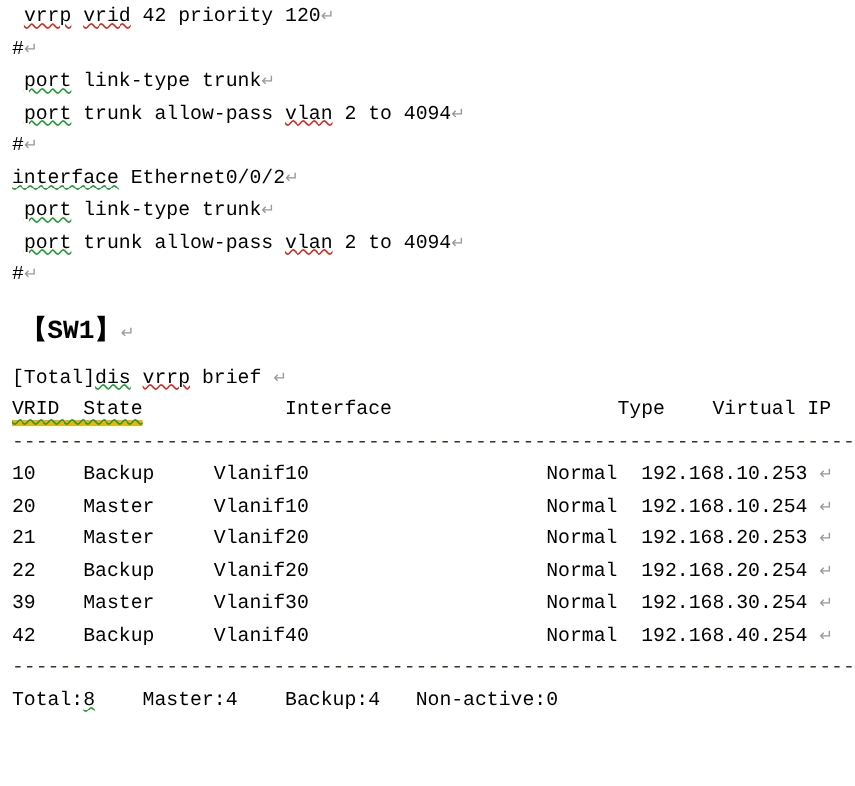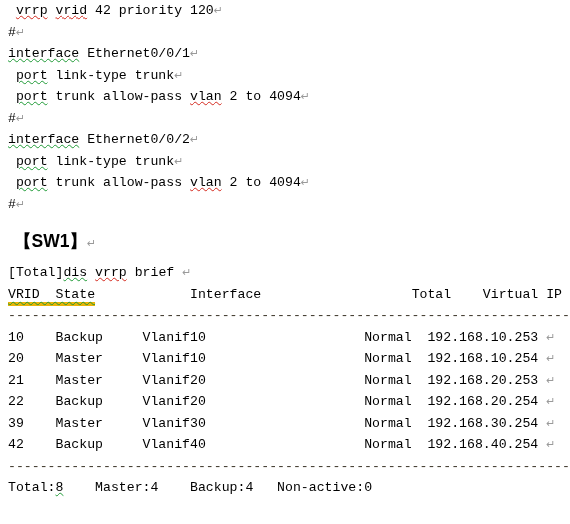--- a/index.html
+++ b/index.html
@@ -77,21 +77,21 @@
     height: 30px;
     line-height: 30px;
     font-size: 17.5px;
     font-family: "DejaVu Sans", sans-serif;
     font-weight: 700;
     padding-left: 14px;
     white-space: pre;
     letter-spacing: 0px;
   }
   .sw-head .bracketed {
-    font-family: Liberation Sans, sans-serif;
+    font-family: Liberation Mono, monospace;
     font-weight: 700;
   }
   .sw-head .pilcrow { font-size: 11px; font-weight: normal; }
 
   .blank {
     height: 11px;
   }
   .blank-sm { height: 6px; }
 
   .dashline {
@@ -100,40 +100,39 @@
   }
 </style>
 </head>
 <body>
 
 <div id="doc">
 
   <div id="config-block">
       <div class="line"><span class="txt"> </span><span class="txt sp-red">vrrp</span><span class="txt"> </span><span class="txt sp-red">vrid</span><span class="txt"> 42 priority 120</span><span class="pilcrow">↵</span></div>
       <div class="line"><span class="txt">#</span><span class="pilcrow">↵</span></div>
-      <div class="line"><span class="txt sp-green">interface</span><span class="txt"> Ethernet0/0/1</span><span class="pilcrow">↵</span></div>
       <div class="line"><span class="txt"> </span><span class="txt sp-green">port</span><span class="txt"> link-type trunk</span><span class="pilcrow">↵</span></div>
       <div class="line"><span class="txt"> </span><span class="txt sp-green">port</span><span class="txt"> trunk allow-pass </span><span class="txt sp-red">vlan</span><span class="txt"> 2 to 4094</span><span class="pilcrow">↵</span></div>
       <div class="line"><span class="txt">#</span><span class="pilcrow">↵</span></div>
       <div class="line"><span class="txt sp-green">interface</span><span class="txt"> Ethernet0/0/2</span><span class="pilcrow">↵</span></div>
       <div class="line"><span class="txt"> </span><span class="txt sp-green">port</span><span class="txt"> link-type trunk</span><span class="pilcrow">↵</span></div>
       <div class="line"><span class="txt"> </span><span class="txt sp-green">port</span><span class="txt"> trunk allow-pass </span><span class="txt sp-red">vlan</span><span class="txt"> 2 to 4094</span><span class="pilcrow">↵</span></div>
       <div class="line"><span class="txt">#</span><span class="pilcrow">↵</span></div>
     </div>
 
   <div class="blank"></div>
 
   <div class="sw-head"><span class="bracketed">【SW1】</span><span class="pilcrow">↵</span></div>
 
   <div class="blank-sm"></div>
 
   <div class="line"><span class="txt">[Total]</span><span class="txt sp-green">dis</span><span class="txt"> </span><span class="txt sp-red">vrrp</span><span class="txt"> </span><span class="txt">brief</span><span class="txt"> </span><span class="pilcrow">↵</span></div>
 
   <div id="table-block">
-      <div class="line"><span class="txt sp-green-solid">VRID  State</span><span class="txt">            </span><span class="txt">Interface                   </span><span class="txt">Total    </span><span class="txt">Virtual IP     </span></div>
+      <div class="line"><span class="txt sp-green-solid">VRID  State</span><span class="txt">            </span><span class="txt">Interface                   </span><span class="txt">Type    </span><span class="txt">Virtual IP     </span></div>
       <div class="line"><span class="txt dashline">----------------------------------------------------------------------------</span></div>
       <div class="line"><span class="txt">10    </span><span class="txt">Backup     </span><span class="txt">Vlanif10                    </span><span class="txt">Normal  </span><span class="txt">192.168.10.253 </span><span class="pilcrow">↵</span></div>
       <div class="line"><span class="txt">20    </span><span class="txt">Master     </span><span class="txt">Vlanif10                    </span><span class="txt">Normal  </span><span class="txt">192.168.10.254 </span><span class="pilcrow">↵</span></div>
       <div class="line"><span class="txt">21    </span><span class="txt">Master     </span><span class="txt">Vlanif20                    </span><span class="txt">Normal  </span><span class="txt">192.168.20.253 </span><span class="pilcrow">↵</span></div>
       <div class="line"><span class="txt">22    </span><span class="txt">Backup     </span><span class="txt">Vlanif20                    </span><span class="txt">Normal  </span><span class="txt">192.168.20.254 </span><span class="pilcrow">↵</span></div>
       <div class="line"><span class="txt">39    </span><span class="txt">Master     </span><span class="txt">Vlanif30                    </span><span class="txt">Normal  </span><span class="txt">192.168.30.254 </span><span class="pilcrow">↵</span></div>
       <div class="line"><span class="txt">42    </span><span class="txt">Backup     </span><span class="txt">Vlanif40                    </span><span class="txt">Normal  </span><span class="txt">192.168.40.254 </span><span class="pilcrow">↵</span></div>
       <div class="line"><span class="txt dashline">----------------------------------------------------------------------------</span></div>
       <div class="line"><span class="txt">Total:</span><span class="txt sp-green">8</span><span class="txt">    </span><span class="txt">Master:4</span><span class="txt">    </span><span class="txt">Backup:4</span><span class="txt">   </span><span class="txt">Non-active:0</span><span class="txt">    </span></div>
     </div>

